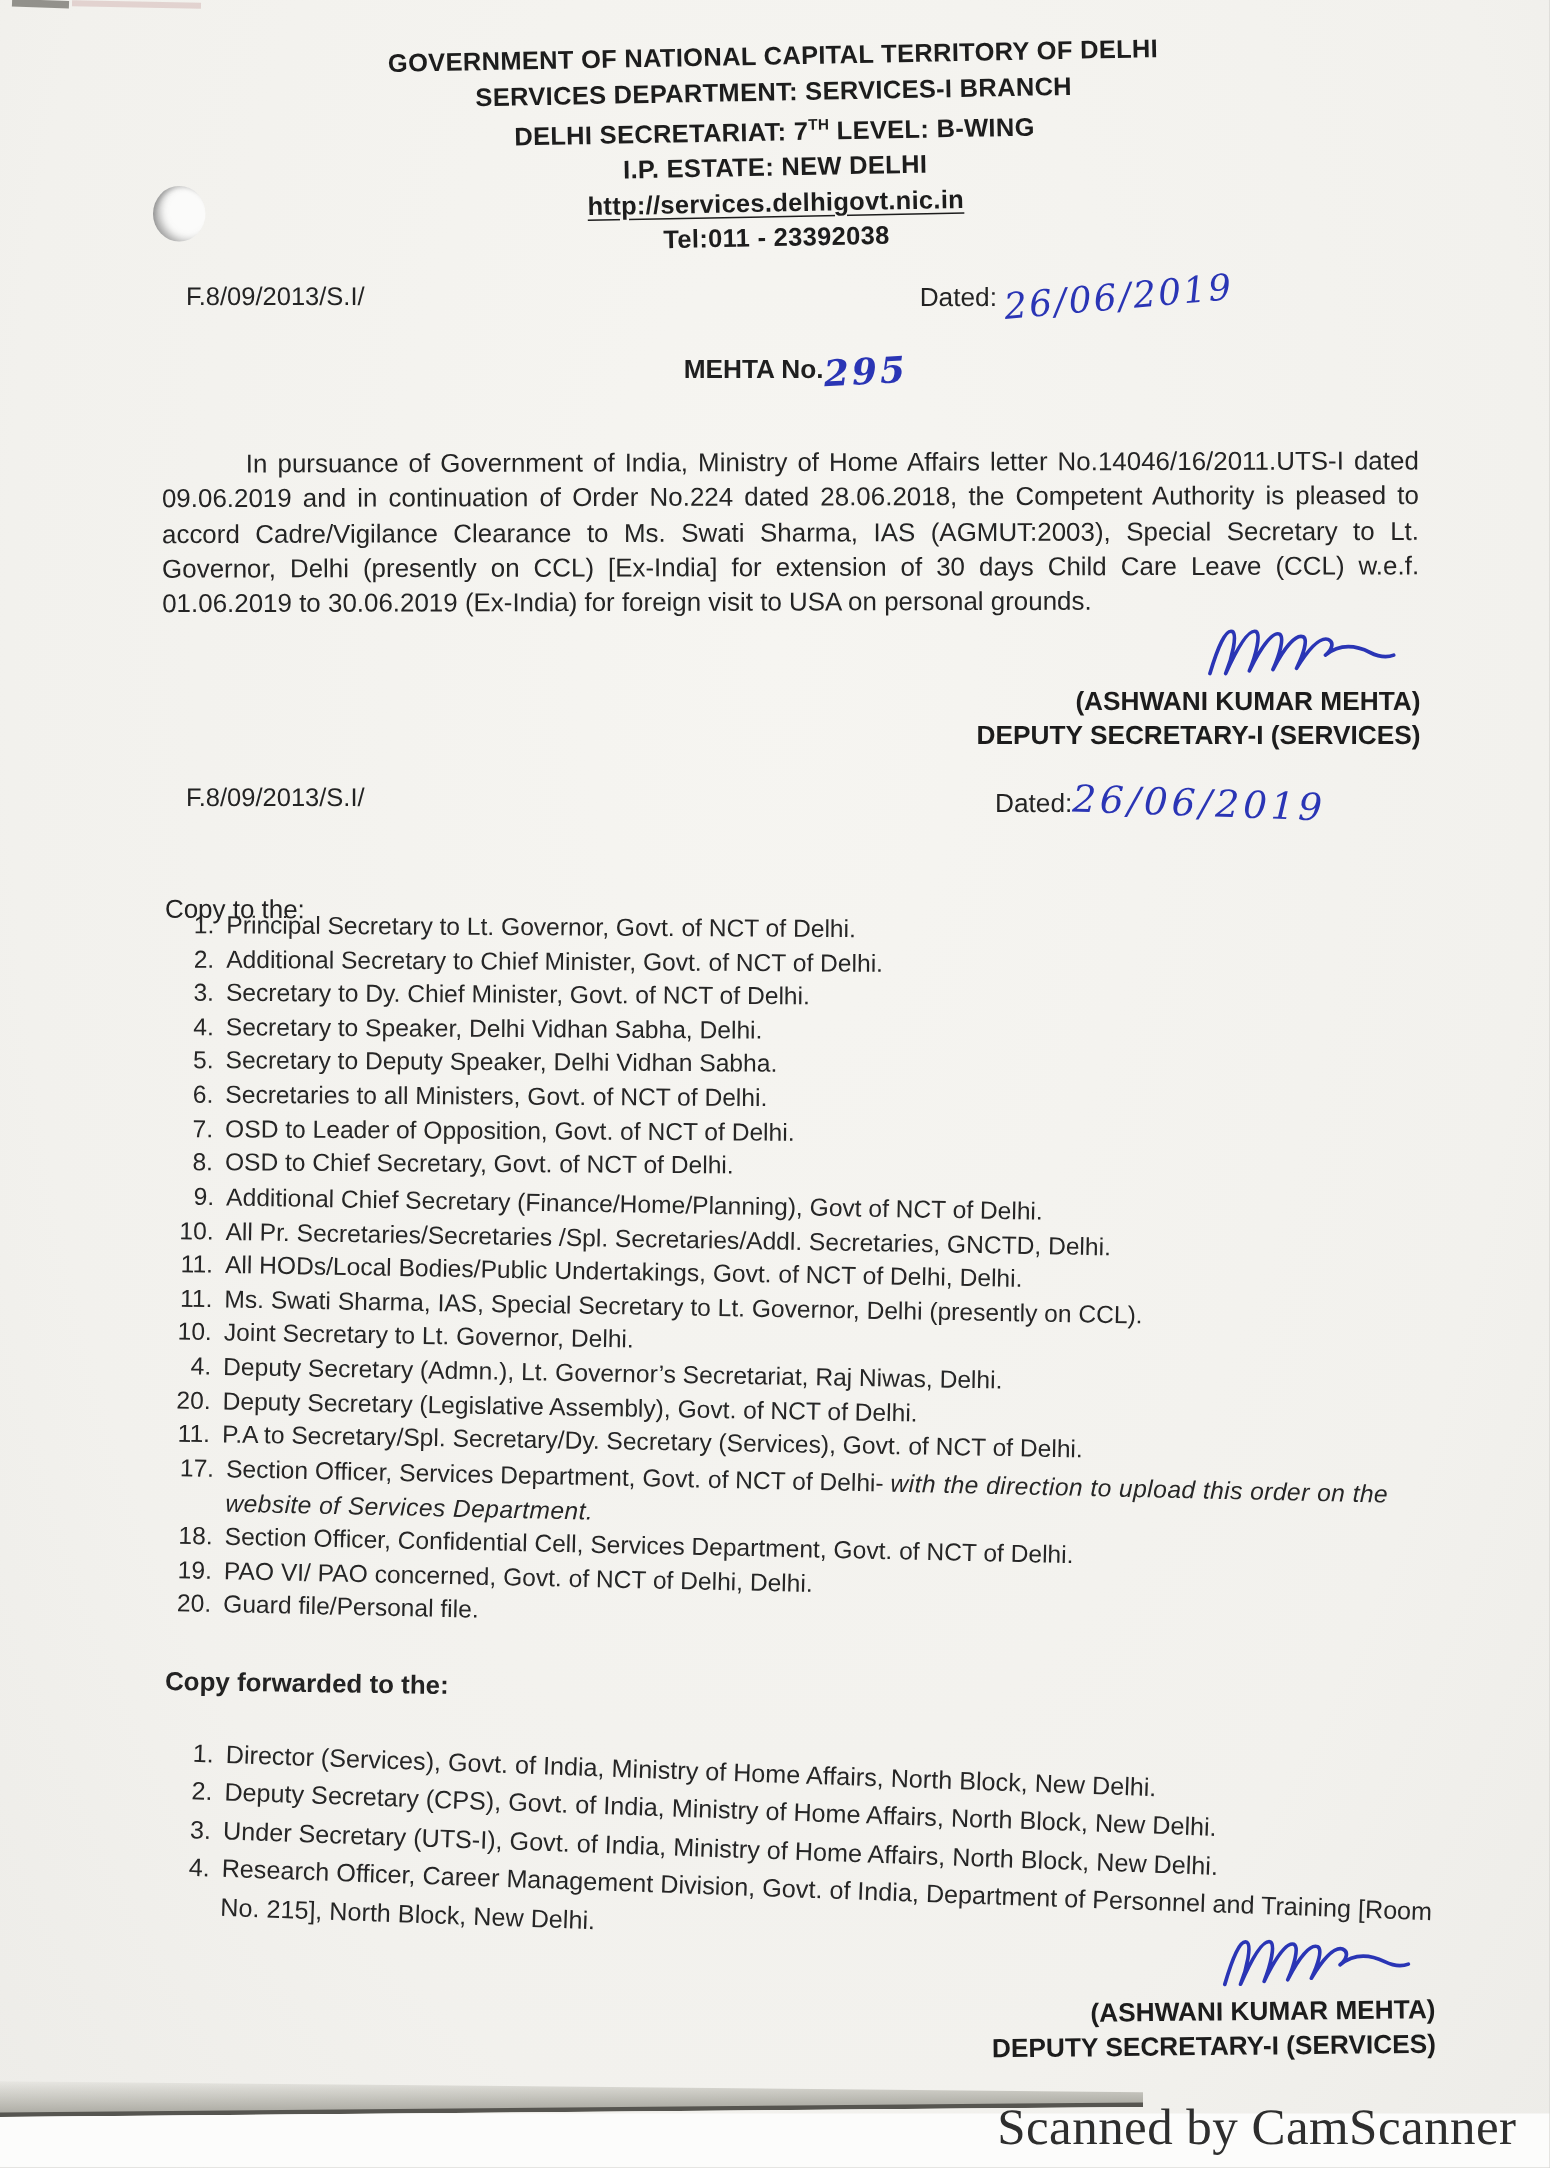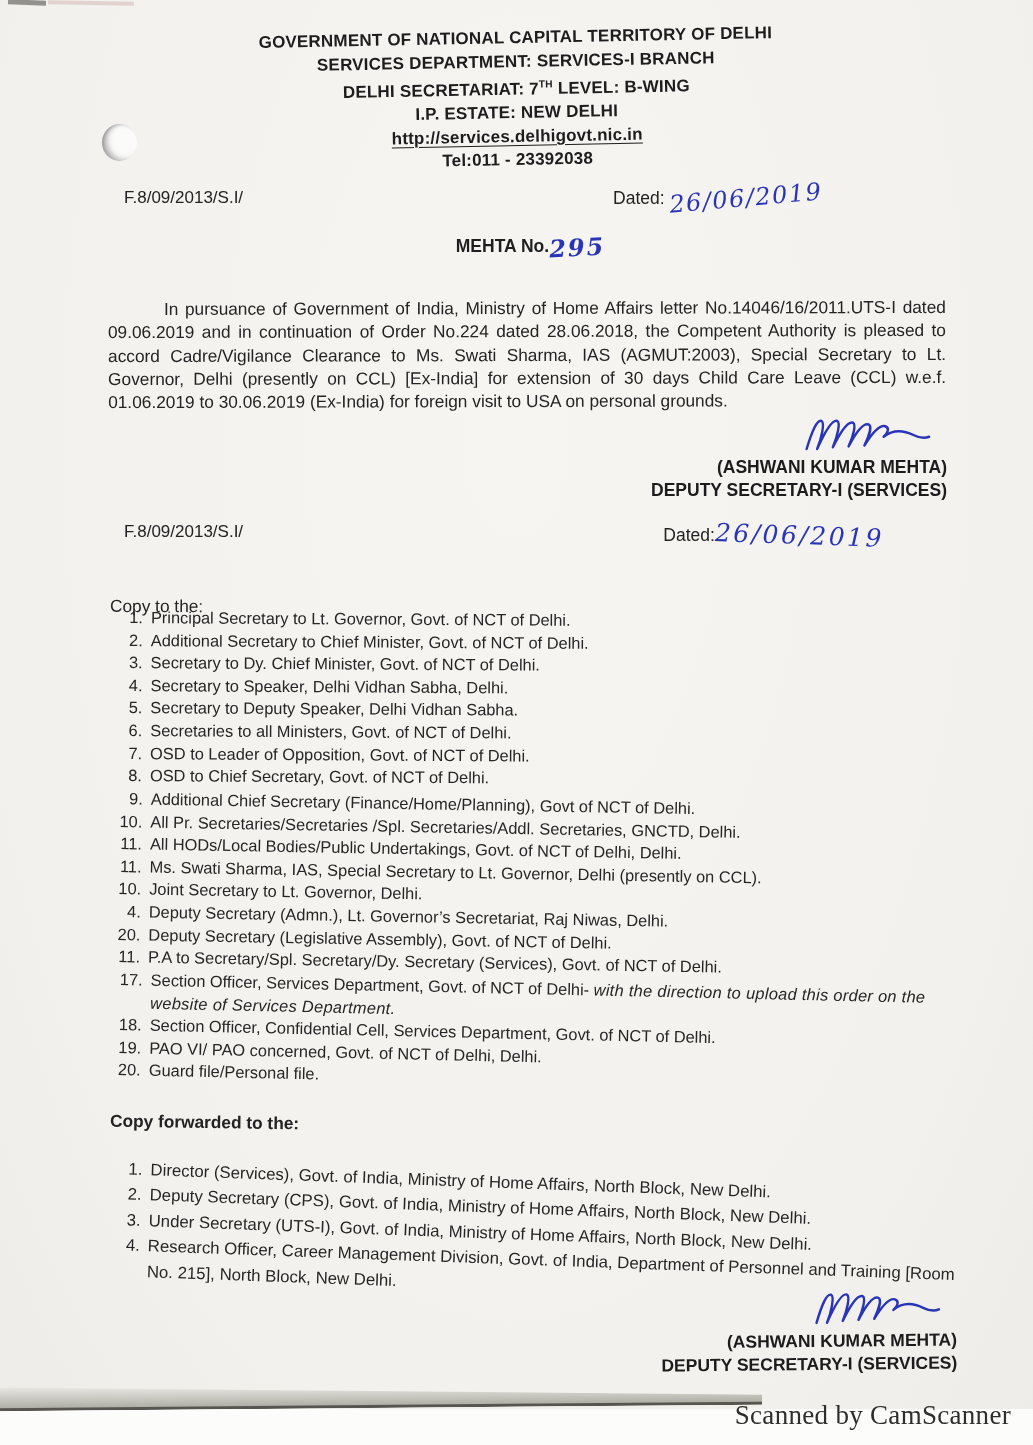--- a/index.html
+++ b/index.html
@@ -87,21 +87,21 @@
     position:absolute;top:1382px;left:-6px;width:768px;height:26px;
     background:linear-gradient(to bottom, rgba(173,172,163,0) 0%, rgba(168,167,158,.55) 55%, #a7a69e 100%);
     clip-path:polygon(0 8%, 100% 62%, 100% 100%, 0 100%);
     transform:rotate(-.5deg);
   }
   .bottom-wedge::after{
     content:"";position:absolute;left:0;right:0;bottom:0;height:3px;background:#565550;
   }
   .scan-credit{
     position:absolute;top:1400px;right:22px;
-    font-family:"Liberation Serif", serif;font-size:27px;color:#2e2e2e;letter-spacing:.3px;
+    font-family:"Liberation Serif", serif;font-size:34px;color:#2e2e2e;letter-spacing:.3px;
   }
 </style>
 </head>
 <body>
 
 <div class="paper">
 
   <div class="corner-mark"></div>
   <div class="corner-smudge"></div>
   <div class="punch-hole"></div>

